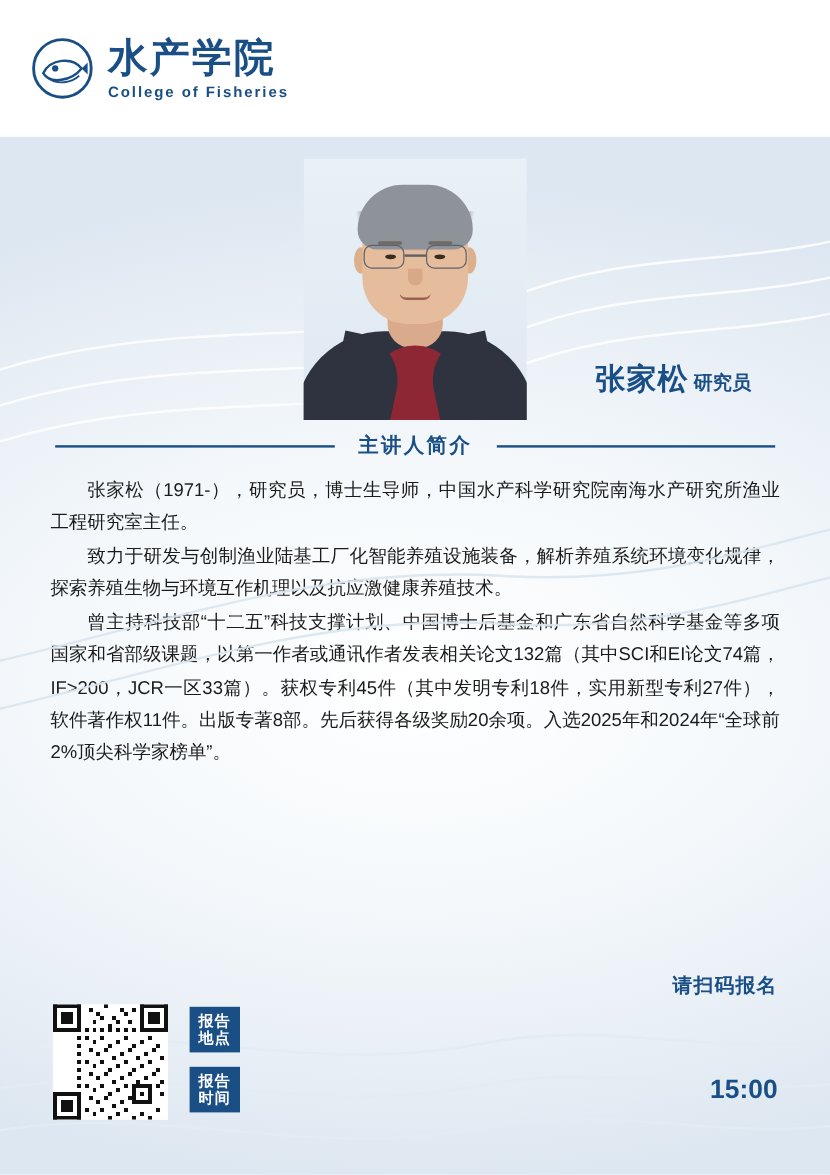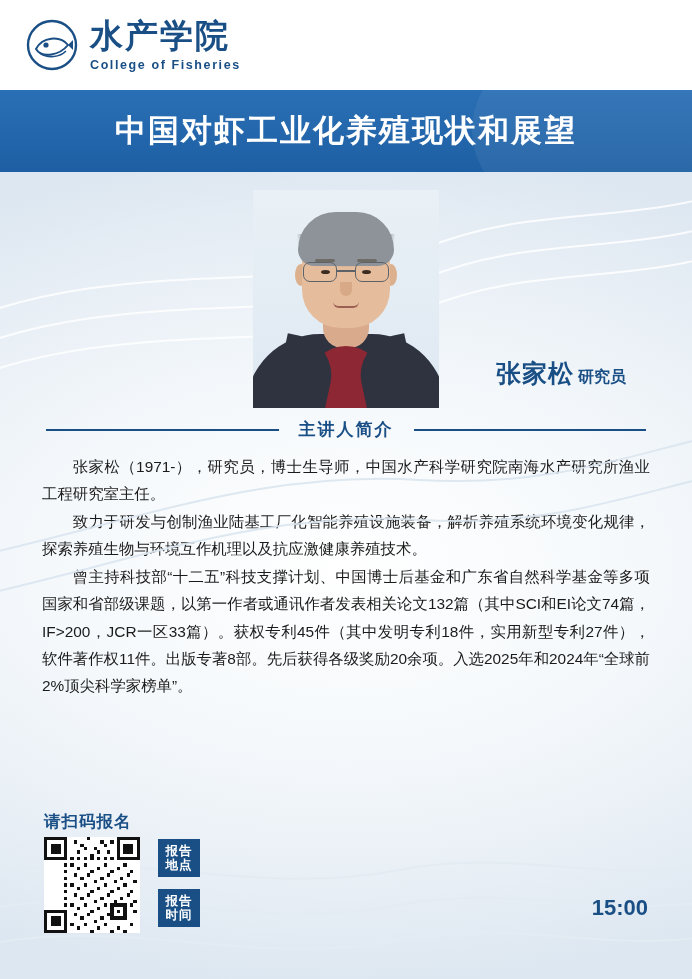--- a/index.html
+++ b/index.html
@@ -22,21 +22,21 @@
     overflow: hidden;
   }
 
   
   .waves { position:absolute; inset:0; pointer-events:none; }
   .waves svg { width:100%; height:100%; display:block; }
 
   
   .header {
     position: relative;
-    height: 90px;
+    height: 114px;
     background: #ffffff;
     display: flex;
     align-items: center;
     padding: 0 26px;
     justify-content: space-between;
   }
   .brand { display: flex; align-items: center; gap: 12px; }
   .logo-mark { width: 52px; height: 52px; flex: none; }
   .brand-text { display: flex; flex-direction: column; line-height: 1; }
   .brand-cn {
@@ -192,20 +192,21 @@
     left: 0; right: 0; bottom: 0;
     height: 168px;
     padding: 0 44px;
   }
   .signup-label {
     color: #1a4f86;
     font-size: 16.5px;
     font-weight: 700;
     letter-spacing: 1px;
     margin-bottom: 4px;
+    text-align: right;
   }
   .footer-row { display: flex; align-items: flex-start; gap: 18px; }
   .qr {
     width: 96px; height: 96px;
     background: #ffffff;
     flex: none;
   }
   .qr svg { display: block; }
 
   .info-col { flex: 1; padding-top: 2px; text-align: center; }
@@ -270,23 +271,20 @@
           <path d="M14 34 C22 40, 34 38, 40 32" fill="none" stroke="#1a4f86" stroke-width="1.6"></path>
         </svg>
       </span>
       <span class="brand-text">
         <span class="brand-cn">水产学院</span>
         <span class="brand-en">College of Fisheries</span>
       </span>
     </div>
   </div>
 
-  <div class="title-band">
-    <div class="main-title">中国对虾工业化养殖现状和展望</div>
-  </div>
 
   <div class="photo-area">
     <div class="portrait">
       <div class="p-bg"></div>
       <div class="p-shoulders"></div>
       <div class="p-neck"></div>
       <div class="p-shirt"></div>
       <div class="p-collar-l"></div>
       <div class="p-collar-r"></div>
       <div class="p-ear-l"></div>

